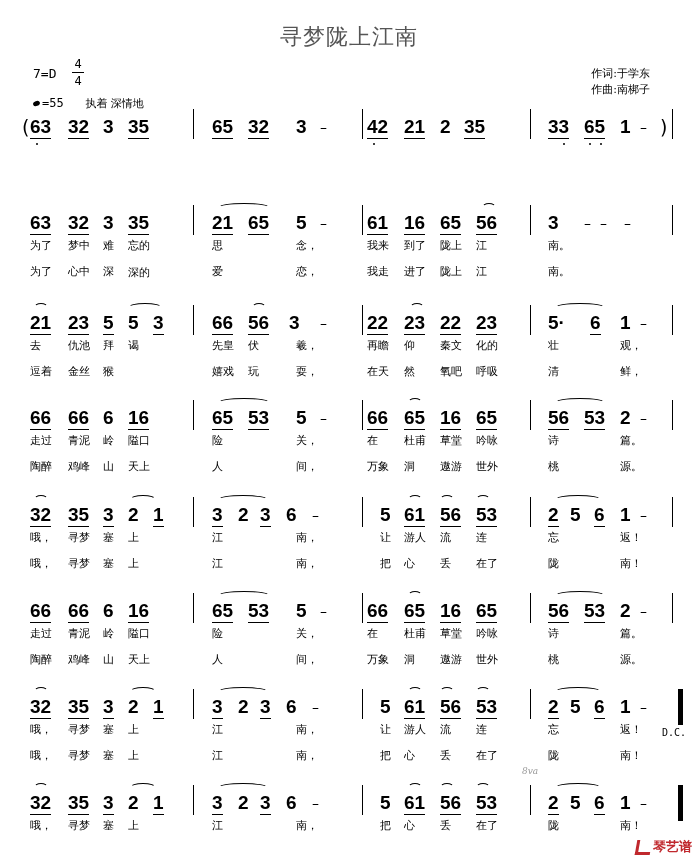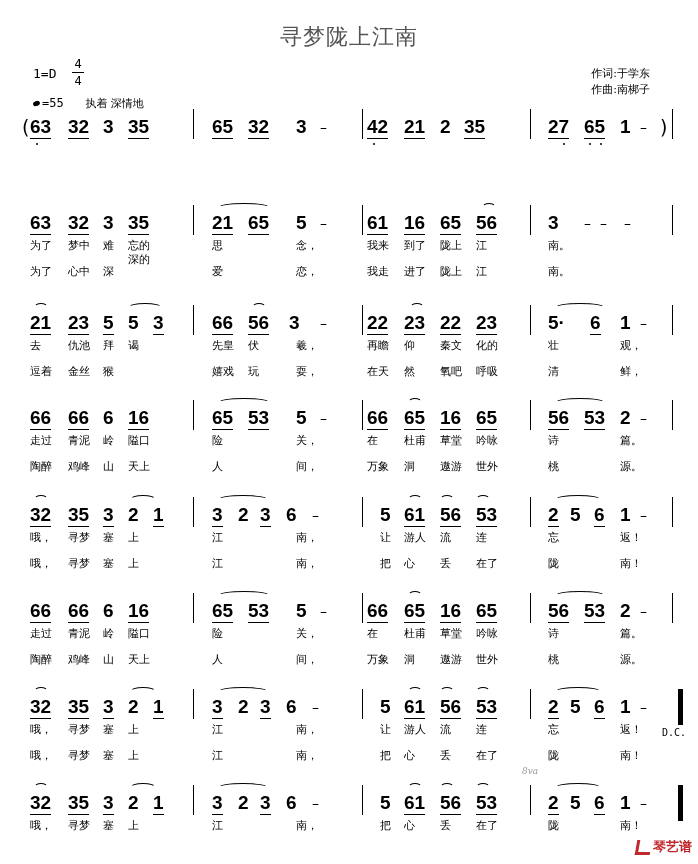--- a/index.html
+++ b/index.html
@@ -24,21 +24,21 @@
   .paren { position:absolute; font-size:19px; line-height:20px; }
   .dc { position:absolute; font-family:"DejaVu Sans Mono", monospace; font-size:10px; }
   .ottava { position:absolute; font-family:"DejaVu Serif", serif; font-style:italic; font-size:9px; color:#999; }
   .watermark { position:absolute; right:6px; bottom:8px; color:#c0282d; font-weight:bold; font-size:13px; display:flex; align-items:center; gap:2px; }
   .watermark .logo { display:inline-block; width:12px; height:12px; border-left:3px solid #c0282d; border-bottom:3px solid #c0282d; transform:skewX(-10deg); }
 </style>
 </head>
 <body>
 
 <div class="title">寻梦陇上江南</div>
-<div class="meta key">1=D</div>
+<div class="meta key">7=D</div>
 <div class="timesig">
   <div>4</div>
   <div class="line"></div>
   <div>4</div>
 </div>
 <div class="meta tempo"><span class="dot"></span><span>=55</span>&nbsp;&nbsp;&nbsp;<span style="font-family:'DejaVu Sans',sans-serif;font-size:11px;">执着 深情地</span></div>
 <div class="meta credits">
   <div>作词:于学东</div>
   <div>作曲:南梆子</div>
 </div>
@@ -55,21 +55,21 @@
   <span class="note u" style="left:248px;top:0;">32</span>
   <span class="note" style="left:296px;top:0;">3</span>
   <span class="dash" style="left:320px;top:0;">–</span>
   <div class="bar" style="left:362px;top:-8px;height:30px;"></div>
   <span class="note u" style="left:367px;top:0;">42</span>
   <span class="dot-below" style="left:373px;top:26px;"></span>
   <span class="note u" style="left:404px;top:0;">21</span>
   <span class="note" style="left:440px;top:0;">2</span>
   <span class="note u" style="left:464px;top:0;">35</span>
   <div class="bar" style="left:530px;top:-8px;height:30px;"></div>
-  <span class="note u" style="left:548px;top:0;">27</span>
+  <span class="note u" style="left:548px;top:0;">33</span>
   <span class="dot-below" style="left:563px;top:26px;"></span>
   <span class="note u" style="left:584px;top:0;">65</span>
   <span class="dot-below" style="left:589px;top:26px;"></span>
   <span class="dot-below" style="left:600px;top:26px;"></span>
   <span class="note" style="left:620px;top:0;">1</span>
   <span class="dash" style="left:640px;top:0;">–</span>
   <span class="paren" style="left:660px;top:0;">)</span>
   <div class="bar" style="left:672px;top:-8px;height:30px;"></div>
 </div>
 
@@ -104,21 +104,21 @@
       <span class="lyric" style="left: 212px; top: 26px;">思</span>
       <span class="lyric" style="left: 296px; top: 26px;">念，</span>
       <span class="lyric" style="left: 367px; top: 26px;">我来</span>
       <span class="lyric" style="left: 404px; top: 26px;">到了</span>
       <span class="lyric" style="left: 440px; top: 26px;">陇上</span>
       <span class="lyric" style="left: 476px; top: 26px;">江</span>
       <span class="lyric" style="left: 548px; top: 26px;">南。</span>
       <span class="lyric" style="left: 30px; top: 52px;">为了</span>
       <span class="lyric" style="left: 68px; top: 52px;">心中</span>
       <span class="lyric" style="left: 103px; top: 52px;">深</span>
-      <span class="lyric" style="left: 128px; top: 40px;">深的</span>
+      <span class="lyric" style="left: 128px; top: 53px;">深的</span>
       <span class="lyric" style="left: 212px; top: 52px;">爱</span>
       <span class="lyric" style="left: 296px; top: 52px;">恋，</span>
       <span class="lyric" style="left: 367px; top: 52px;">我走</span>
       <span class="lyric" style="left: 404px; top: 52px;">进了</span>
       <span class="lyric" style="left: 440px; top: 52px;">陇上</span>
       <span class="lyric" style="left: 476px; top: 52px;">江</span>
       <span class="lyric" style="left: 548px; top: 52px;">南。</span>
     </div>
     <div class="row" style="top: 313px; height: 70px;">
       <span class="note u" style="left: 30px; top: 0px;">21</span>

